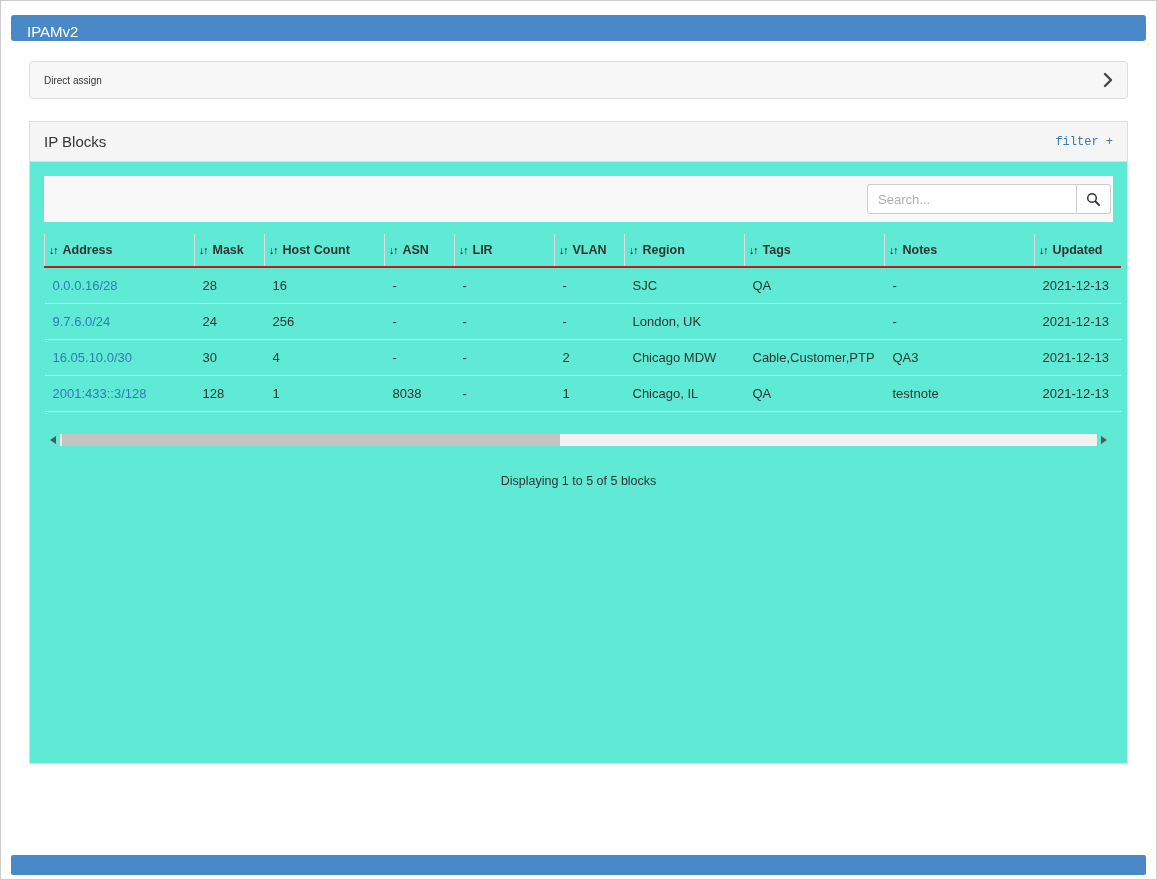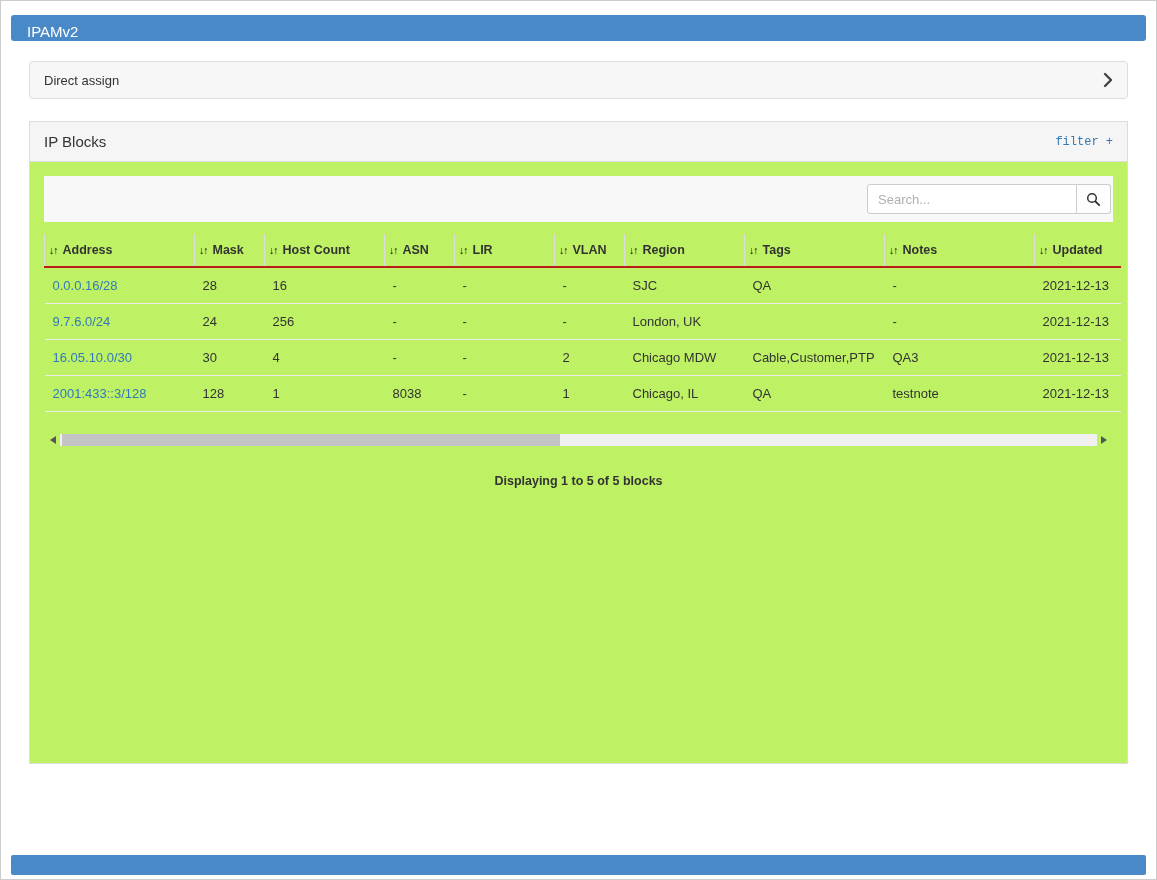--- a/index.html
+++ b/index.html
@@ -14,31 +14,31 @@
     position:relative;padding:14px 10px 0;background:#fff;overflow:hidden;
   }
   .app-header{
     height:26px;background:var(--header-blue);border-radius:3px;
     color:#fff;font-size:15px;line-height:34px;padding:0 16px;
   }
   .content{padding:0 18px;}
   .assign-panel{
     margin-top:20px;height:38px;background:#f7f7f7;border:1px solid #ddd;border-radius:4px;
     display:flex;align-items:center;justify-content:space-between;padding:0 14px;
-    cursor:pointer;font-size:13px;color:#333;
+    cursor:pointer;font-size:10px;color:#333;
   }
   .chev{display:flex;align-items:center;}
   .ip-panel{margin-top:22px;border:1px solid #ddd;border-radius:0;overflow:hidden;}
   .ip-panel-header{
     height:40px;background:#f5f5f5;border-bottom:1px solid #ddd;
     display:flex;align-items:center;justify-content:space-between;padding:0 14px;
     font-size:15px;color:#333;
   }
   .filter-link{font-size:12px;color:var(--link-blue);cursor:pointer;text-decoration:none;font-family:Liberation Mono, monospace;}
-  .ip-panel-body{background:#bef264;height:601px;padding:14px;}
+  .ip-panel-body{background:#5eead4;height:601px;padding:14px;}
   .toolbar{
     background:#f8f8f8;height:46px;display:flex;align-items:center;
     justify-content:flex-end;padding:0 2px;
   }
   .search-group{display:flex;}
   .search-input{
     width:210px;height:30px;border:1px solid #ccc;border-radius:3px 0 0 3px;
     padding:0 10px;font-size:13px;color:#333;outline:none;background:#fff;
   }
   .search-input::placeholder{color:#b0b0b0;}
@@ -61,21 +61,21 @@
     white-space:nowrap;overflow:hidden;text-overflow:ellipsis;
   }
   .sort-icon{font-size:10.5px;margin-right:5px;letter-spacing:-1px;color:#111;font-weight:normal;}
   a.address-link{color:var(--link-blue);text-decoration:none;cursor:pointer;}
   .hscroll{display:flex;align-items:center;margin:20px 2px 0 2px;height:16px;}
   .scroll-arrow{width:14px;height:16px;display:flex;align-items:center;justify-content:center;cursor:pointer;}
   .tri-left{width:0;height:0;border-top:4px solid transparent;border-bottom:4px solid transparent;border-right:6px solid #555;}
   .tri-right{width:0;height:0;border-top:4px solid transparent;border-bottom:4px solid transparent;border-left:6px solid #555;}
   .scroll-track{flex:1;height:12px;background:#f1f1f1;position:relative;}
   .scroll-thumb{position:absolute;left:2px;top:0;height:12px;width:48%;background:#c4c4c4;cursor:pointer;}
-  .summary{margin-top:26px;text-align:center;font-size:12.5px;color:#333;font-weight:bold;}
+  .summary{margin-top:26px;text-align:center;font-size:12.5px;color:#333;}
   .app-footer{
     position:absolute;left:10px;right:10px;bottom:4px;height:20px;
     background:var(--header-blue);border-radius:2px;
   }
 </style>
 </head>
 <body>
 
 <div class="page">
 

